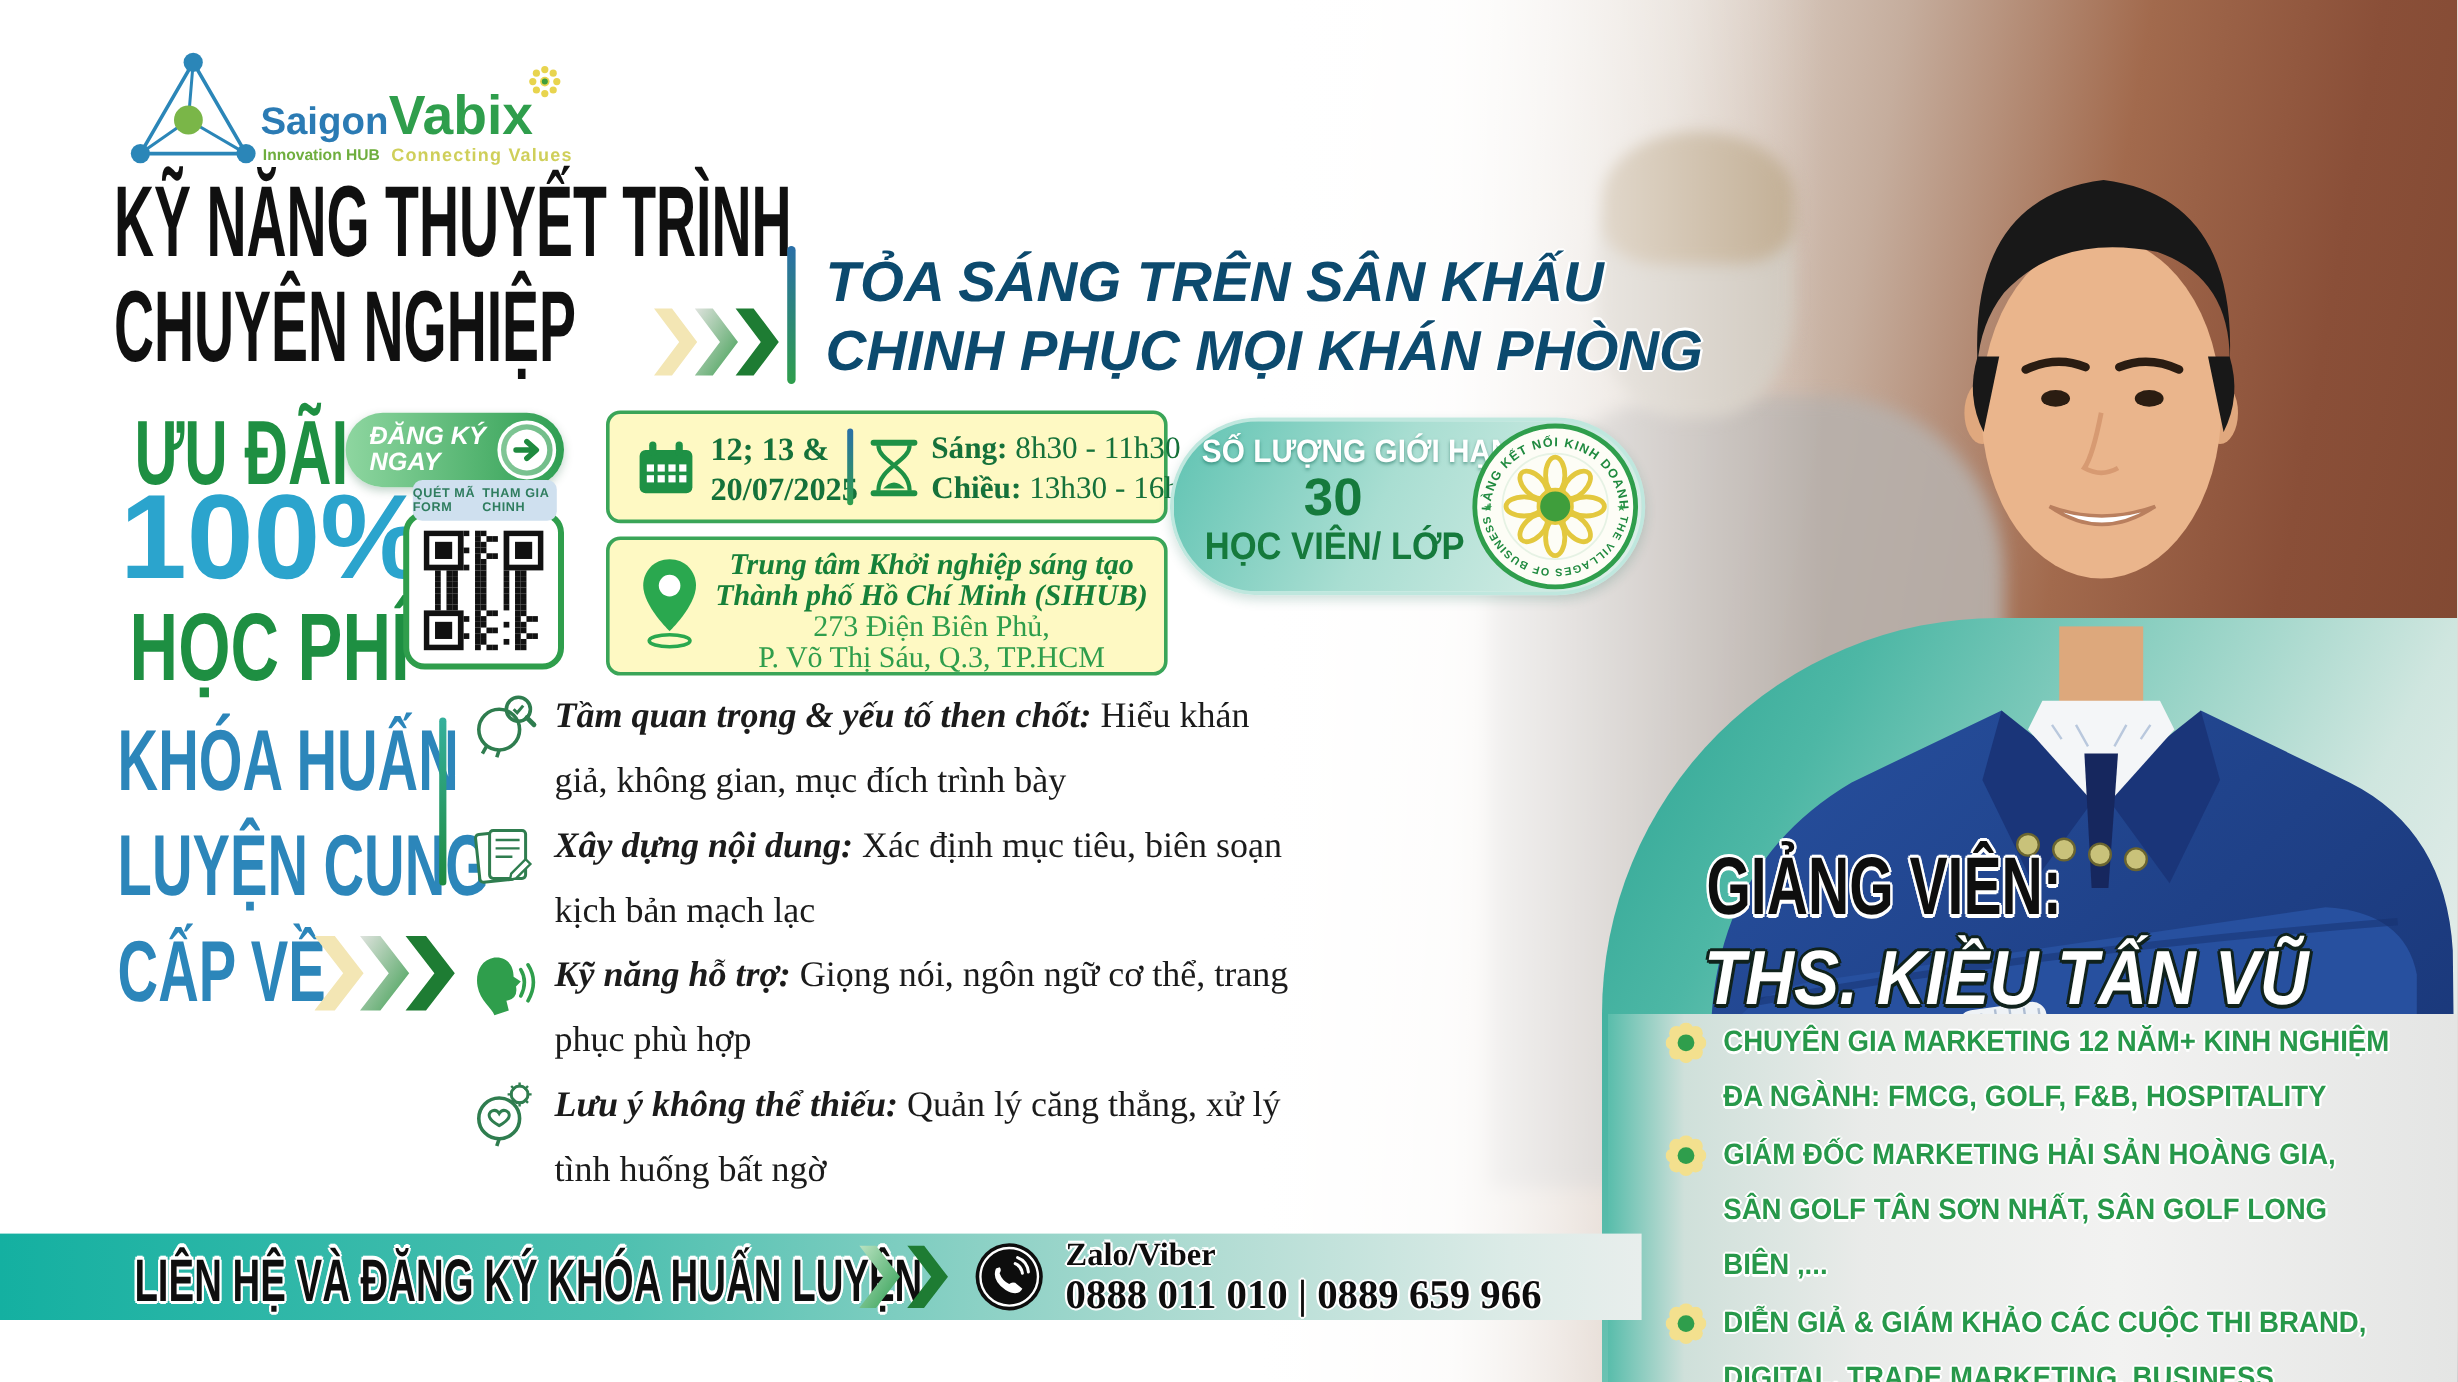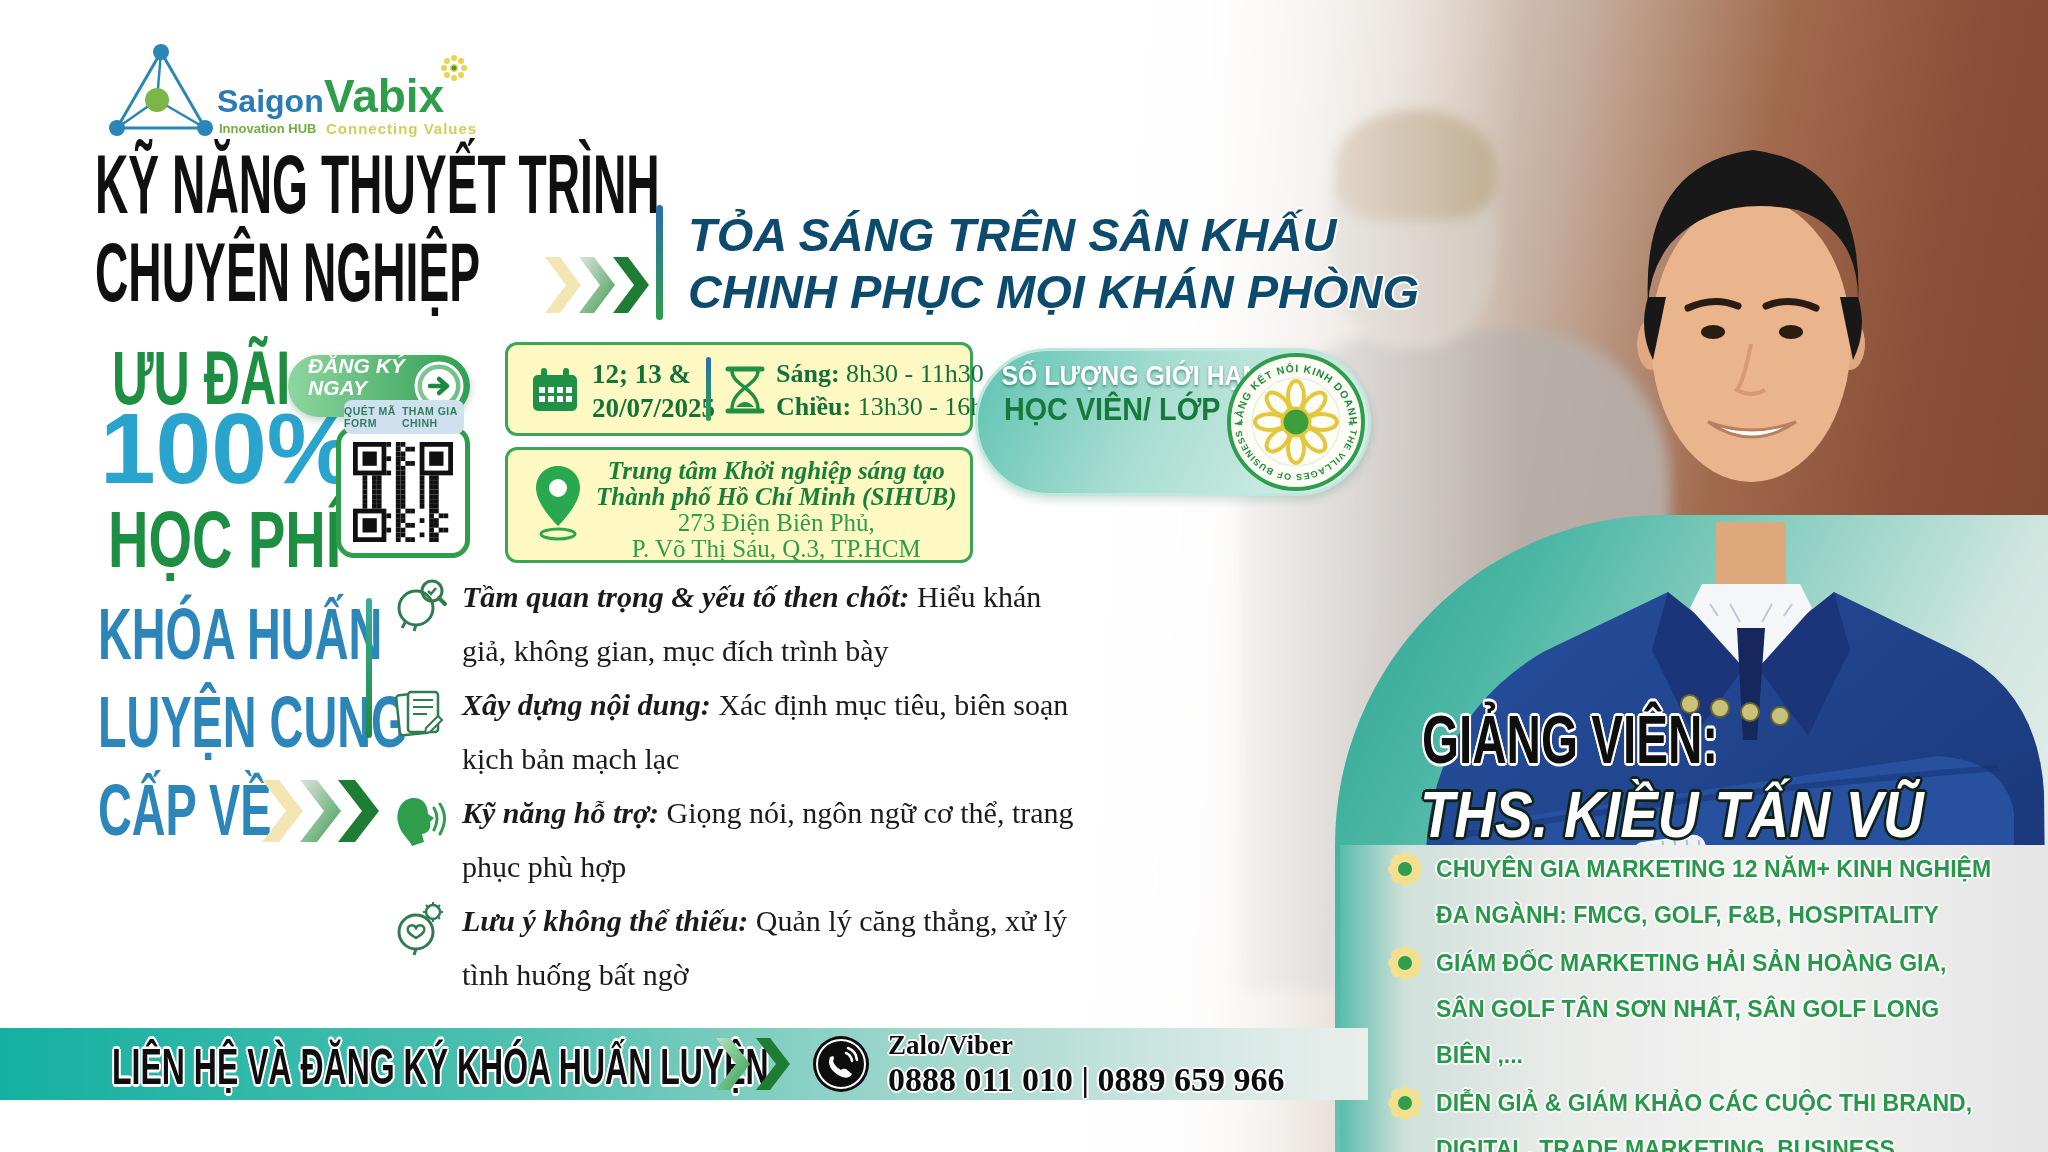--- a/index.html
+++ b/index.html
@@ -154,23 +154,23 @@
   <div class="abs z30 ow2" style="left:688px;top:206px;font-size:47px;line-height:57px;font-weight:bold;
        font-style:italic;color:#0c4a6e;white-space:nowrap;">
     <div>TỎA SÁNG TRÊN SÂN KHẤU</div>
     <div>CHINH PHỤC MỌI KHÁN PHÒNG</div>
   </div>
 
   <div class="abs cond z30" style="left:112px;top:334px;font-size:76px;color:#1e8f42;transform:scaleX(.66);">ƯU ĐÃI</div>
   <div class="abs z30" style="left:100px;top:398px;font-size:100px;font-weight:bold;color:#2ba4cd;line-height:100px;">100%</div>
   <div class="abs cond z30" style="left:108px;top:494px;font-size:80px;color:#1e8f42;transform:scaleX(.7);">HỌC PHÍ</div>
 
-  <div class="abs z30" style="left:288px;top:355px;width:182px;height:62px;border-radius:34px;
+  <div class="abs z30" style="left:288px;top:344px;width:182px;height:62px;border-radius:34px;
        background:linear-gradient(90deg,#8ed6a0,#2f9e52);box-shadow:0 3px 8px rgba(0,80,40,.25);
-       display:flex;align-items:flex-start;cursor:pointer;">
+       display:flex;align-items:center;cursor:pointer;">
     <div style="padding-left:20px;color:#fff;font-weight:bold;font-size:21px;line-height:22px;font-style:italic;">
       <div>ĐĂNG KÝ</div>
       <div>NGAY</div>
     </div>
     <svg style="position:absolute;right:6px;top:6px;" width="50" height="50" viewBox="0 0 50 50">
       <circle cx="25" cy="25" r="23" fill="rgba(255,255,255,.3)" stroke="#fff" stroke-width="3"></circle>
       <circle cx="25" cy="25" r="17" fill="#fff"></circle>
       <path d="M16,25 H31 M25,18 L33,25 L25,32" stroke="#1f8a3f" stroke-width="4.5" fill="none" stroke-linecap="round" stroke-linejoin="round"></path>
     </svg>
   </div>
@@ -353,20 +353,21 @@
       <div style="color:#2f9e4c;">273 Điện Biên Phủ,</div>
       <div style="color:#2f9e4c;">P. Võ Thị Sáu, Q.3, TP.HCM</div>
     </div>
   </div>
 
   <div class="abs z30" style="left:975px;top:348px;width:396px;height:148px;border-radius:74px;
        background:linear-gradient(115deg,#5fc3b2,#a9ded2 45%,#dff0ea);border:3px solid #bfe7de;
        box-shadow:0 4px 10px rgba(20,100,80,.2);box-sizing:border-box;">
     <div class="abs" style="left:14px;top:10px;width:238px;text-align:center;">
       <div style="font-size:27px;font-weight:900;color:#fff;text-shadow:0 2px 3px rgba(0,90,70,.5);white-space:nowrap;transform:scaleX(.92);transform-origin:center;">SỐ LƯỢNG GIỚI HẠN</div>
+      <div style="font-size:44px;font-weight:900;color:#157a3c;line-height:46px;">30</div>
       <div style="font-size:32px;font-weight:900;color:#157a3c;line-height:34px;white-space:nowrap;transform:scaleX(.9);transform-origin:center;">HỌC VIÊN/ LỚP</div>
     </div>
     <svg class="abs" style="right:2px;top:1px;" width="140" height="140" viewBox="0 0 140 140">
       <defs>
         <path id="arcTop" d="M16,74 A54,54 0 0 1 124,74" fill="none"></path>
         <path id="arcBot" d="M126,66 A56,56 0 0 1 14,66" fill="none"></path>
       </defs>
       <circle cx="70" cy="70" r="67" fill="#fdfdf6" stroke="#2f9e4c" stroke-width="4"></circle>
       <circle cx="70" cy="70" r="44" fill="none" stroke="#e6f2e4" stroke-width="1.5"></circle>
       <g>

